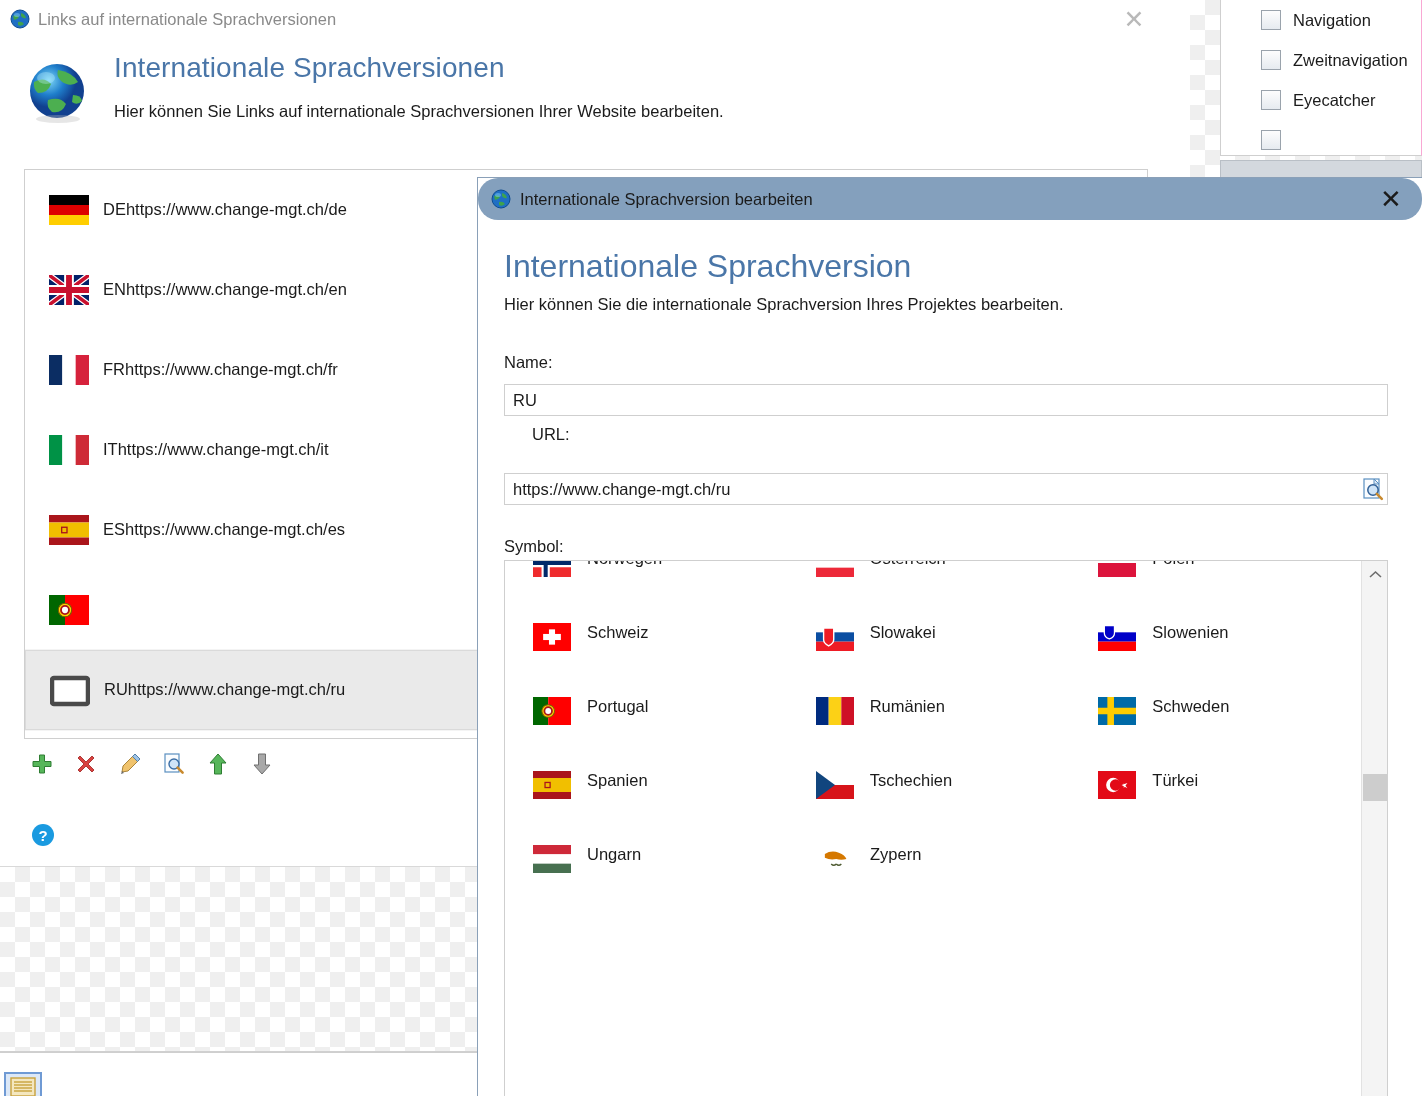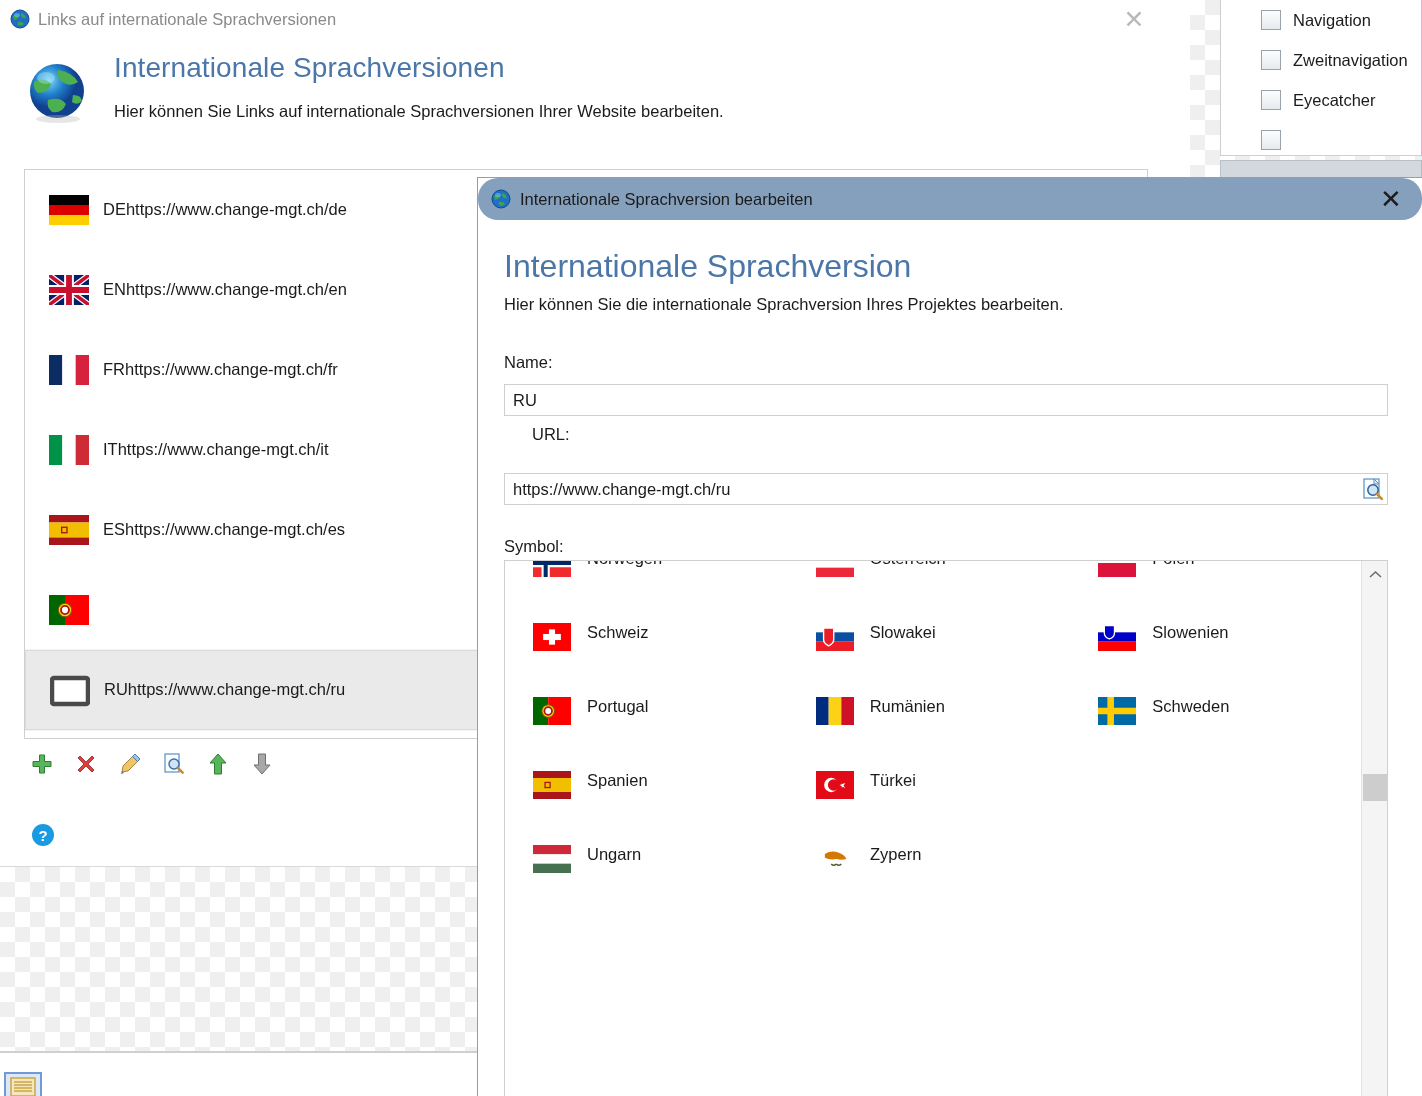--- a/index.html
+++ b/index.html
@@ -538,20 +538,28 @@
                   <rect width="30" height="5.5" y="0" fill="#AA151B"></rect>
                   <rect width="30" height="11" y="5.5" fill="#F1BF00"></rect>
                   <rect width="30" height="5.5" y="16.5" fill="#AA151B"></rect>
                   <rect x="9" y="8.5" width="5" height="5" fill="#AA151B"></rect>
                   <rect x="10" y="9.5" width="3" height="3" fill="#F1BF00"></rect>
                 </svg></span>
               <span class="sym-name">Spanien</span>
             </div>
             <div class="sym-cell">
               <span class="sym-flag"><svg width="38" height="28" viewBox="0 0 30 22" preserveAspectRatio="none">
+                  <rect width="30" height="11" y="0" fill="#fff"></rect>
+                  <rect width="30" height="11" y="11" fill="#D7141A"></rect>
+                  <path d="M0 0l15 11L0 22z" fill="#11457E"></path>
+                </svg></span>
+              <span class="sym-name">Tschechien</span>
+            </div>
+            <div class="sym-cell">
+              <span class="sym-flag"><svg width="38" height="28" viewBox="0 0 30 22" preserveAspectRatio="none">
                   <rect width="30" height="22" fill="#E30A17"></rect>
                   <circle cx="12" cy="11" r="5.6" fill="#fff"></circle>
                   <circle cx="13.9" cy="11" r="4.5" fill="#E30A17"></circle>
                   <path d="M18.6 11l4.6-1.5-2.85 3.9V9.6l2.85 3.9z" fill="#fff"></path>
                 </svg></span>
               <span class="sym-name">Türkei</span>
             </div>
           </div>
           <div class="sym-row">
             <div class="sym-cell">

